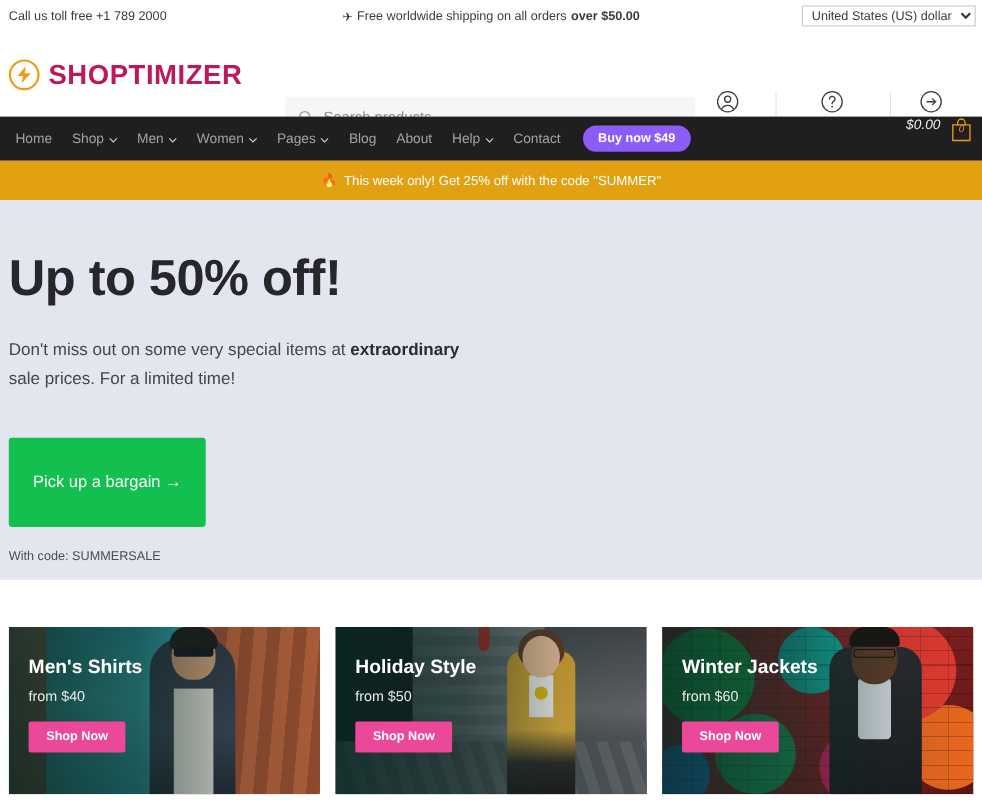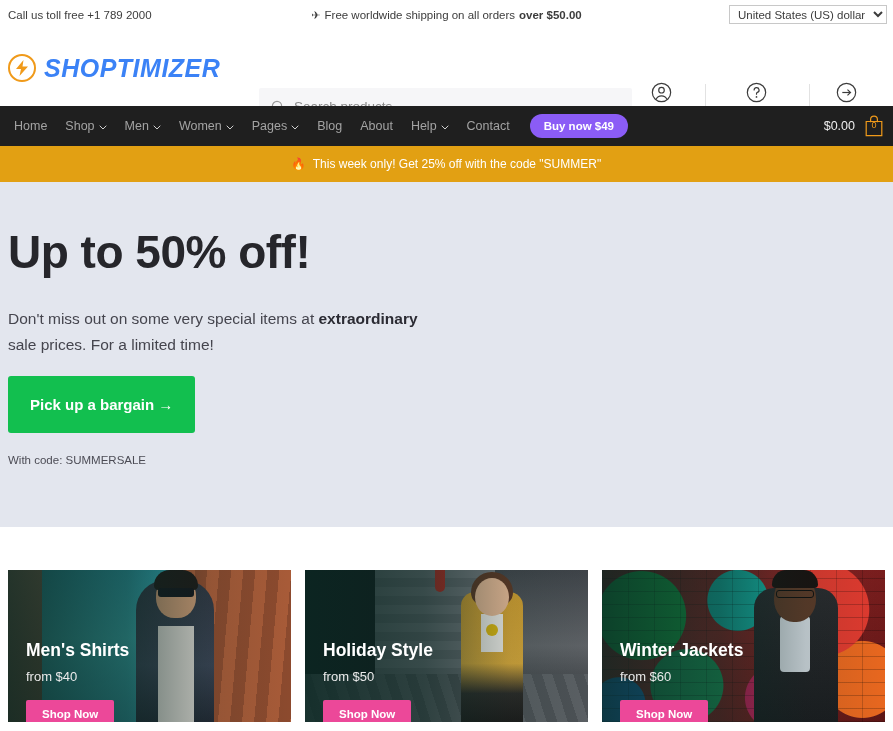--- a/index.html
+++ b/index.html
@@ -54,21 +54,21 @@
   .brand-row { display: flex; align-items: center; gap: 8px; }
   .bolt-badge {
     width: 28px; height: 28px; border-radius: 50%;
     border: 2.5px solid #f09a1a;
     display: flex; align-items: center; justify-content: center;
     flex: 0 0 auto;
   }
   .bolt-badge svg { display: block; }
   .brand-name {
     font-size: 25px; font-weight: 700; letter-spacing: 0.5px;
-    color: #3b82f6; line-height: 1; font-style: italic;
+    color: #be185d; line-height: 1;
   }
   .brand-tag {
     font-size: 10.5px; color: #6e6e6e; margin-top: 7px; margin-left: 2px;
     letter-spacing: 0.1px;
   }
 
   .searchbox {
     position: absolute; left: 259px; top: 58px;
     width: 373px; height: 37px;
     background: #f6f6f8;
@@ -116,21 +116,21 @@
   .nav-item:first-child { padding-left: 6px; }
   .caret { display: inline-block; }
   .buy-now-pill {
     background: #8b5cf6; color: #ffffff;
     font-size: 11.5px; font-weight: 700;
     padding: 6px 14px; border-radius: 20px;
     margin-left: 11px; white-space: nowrap; cursor: pointer;
   }
   .cart {
     position: absolute; right: 8px; top: 0; height: 40px;
-    display: flex; align-items: center; gap: 8px; cursor: pointer;
+    display: flex; align-items: flex-start; gap: 8px; cursor: pointer; font-style: italic;
   }
   .cart-total { color: #ededed; font-size: 12.5px; }
   .cart-bag {
     position: relative; width: 22px; height: 24px;
     display:flex; align-items:center; justify-content:center;
   }
   .cart-count {
     position: absolute; top: 7px; left: 0; right: 0;
     text-align: center; font-size: 9px; color: #f09a1a; line-height: 1;
   }
@@ -152,24 +152,24 @@
   .hero-title {
     font-size: 46px; font-weight: 700; color: #26262b;
     line-height: 1.05; letter-spacing: -0.5px;
   }
   .hero-sub {
     margin-top: 30px; font-size: 15.5px; color: #45454e;
     line-height: 1.65; max-width: 450px;
   }
   .hero-sub b { font-weight: 700; color: #2b2b33; }
   .hero-btn {
-    display: inline-block; margin-top: 19px;
+    display: inline-block; margin-top: 41px;
     background: #12bf4f; color: #ffffff;
-    font-size: 15px; font-weight: 700;
-    padding: 20px 22px; border: 0; border-radius: 3px;
+    font-size: 15px; font-weight: 400;
+    padding: 32px 22px; border: 0; border-radius: 3px;
     cursor: pointer; font-family: "Liberation Sans", sans-serif;
   }
   .hero-code { margin-top: 21px; font-size: 11.5px; color: #4c4c55; }
 
   
   .hero-photo {
     position: absolute; right: 0; top: 0;
     width: 423px; height: 345px;
     overflow: hidden;
   }
@@ -243,21 +243,21 @@
   .card {
     position: relative; flex: 1 1 0; height: 152px;
     overflow: hidden; cursor: pointer;
   }
   .card-img { position: absolute; inset: 0; }
   .card-shade {
     position: absolute; inset: 0;
     background: linear-gradient(90deg, rgba(10,40,35,.82) 0%, rgba(10,40,35,.55) 42%, rgba(10,40,35,.12) 72%, rgba(10,40,35,0) 100%);
   }
   .card-body { position: absolute; left: 18px; top: 28px; }
-  .card-title { font-size: 17.5px; font-weight: 700; color: #ffffff; line-height: 1; margin-top: 44px; }
+  .card-title { font-size: 17.5px; font-weight: 700; color: #ffffff; line-height: 1; }
   .card-price { font-size: 13px; color: #eaeaea; margin-top: 9px; }
   .card-btn {
     display: inline-block; margin-top: 16px;
     background: #ec4899; color: #ffffff;
     font-size: 11.5px; font-weight: 700;
     padding: 8px 16px; border: 0; border-radius: 2px;
     cursor: pointer; font-family: "Liberation Sans", sans-serif;
   }
 
   

